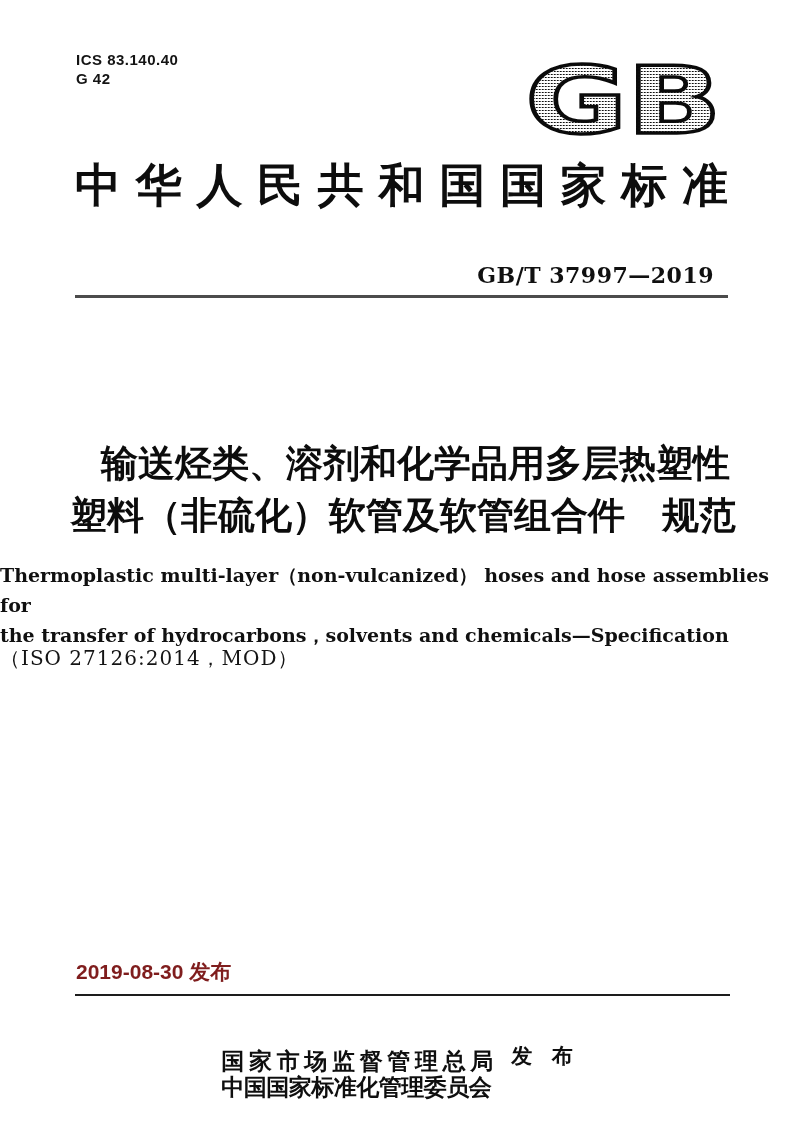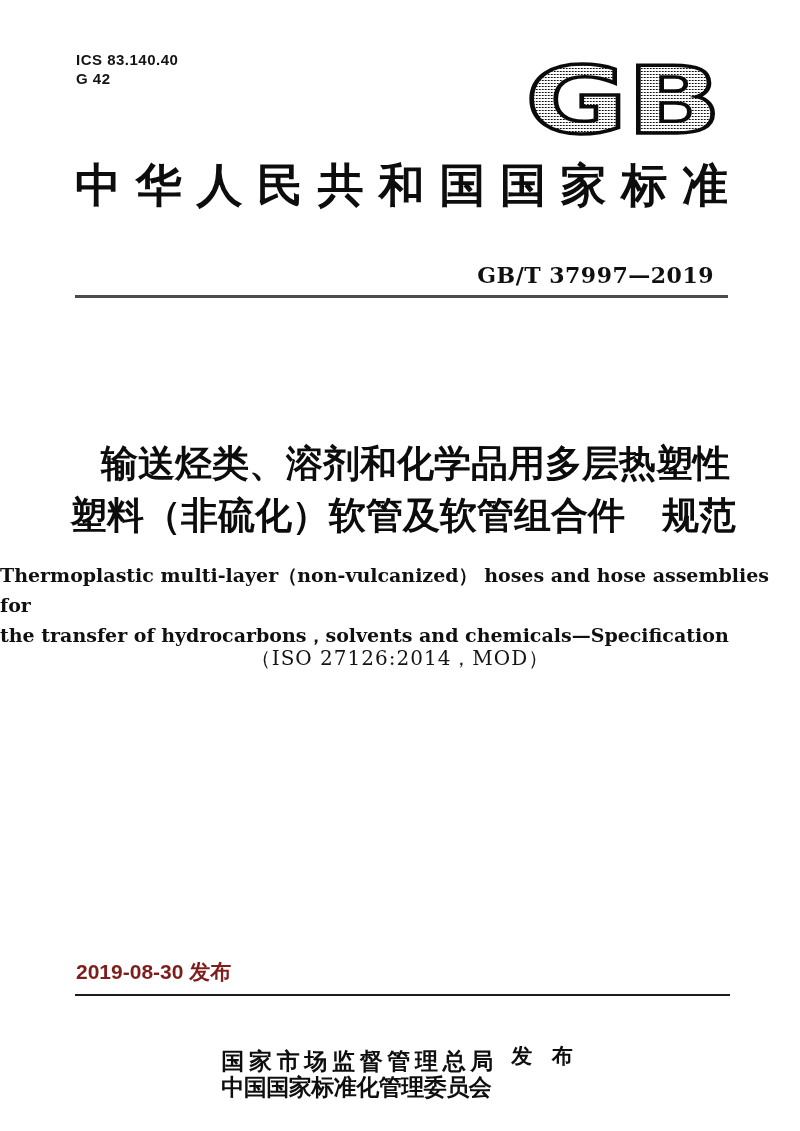--- a/index.html
+++ b/index.html
@@ -40,21 +40,21 @@
     white-space:nowrap;
   }
   .en-title{
     position:absolute;left:0;top:560px;width:800px;
     text-align:left;
     font-family:"DejaVu Serif","Liberation Serif",serif;
     font-weight:bold;font-size:19px;line-height:30px;color:#101010;
   }
   .iso-ref{
     position:absolute;left:0;top:645px;width:800px;
-    text-align:center;
+    text-align:left;
     font-family:"DejaVu Serif","Liberation Serif",serif;
     font-size:20px;letter-spacing:1px;color:#141414;
   }
   .date-left{
     position:absolute;left:76px;top:958px;
     font:bold 21px "Liberation Sans","DejaVu Sans",sans-serif;color:#7f1d1d;
   }
   .date-right{
     position:absolute;right:68px;top:958px;
     font:bold 21px "Liberation Sans","DejaVu Sans",sans-serif;color:#121212;

